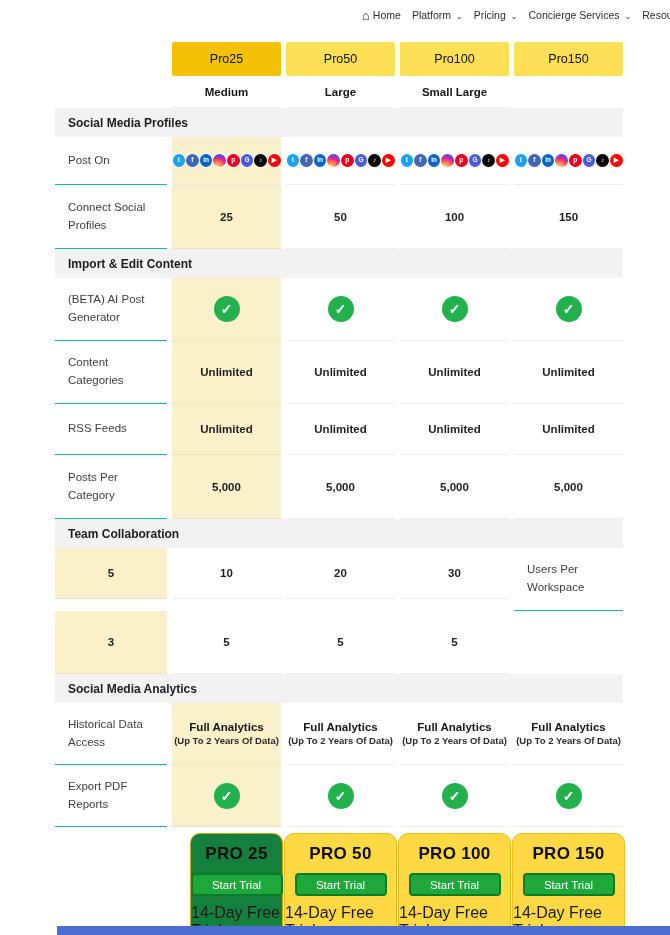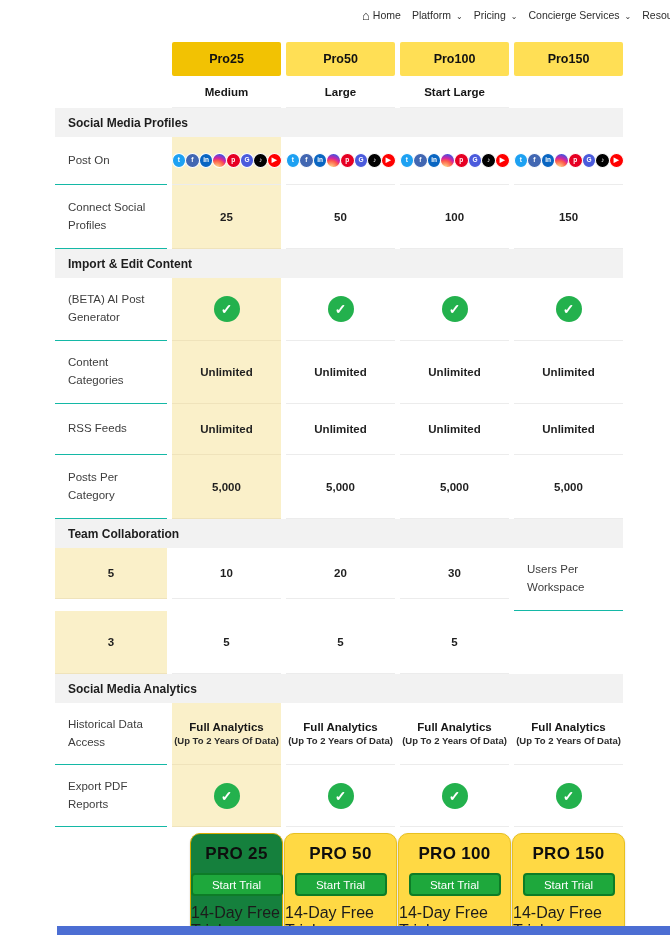--- a/index.html
+++ b/index.html
@@ -16,21 +16,21 @@
   
   .table{position:absolute;top:42px;left:55px;width:568px;display:grid;
          grid-template-columns:112px 109px 109px 109px 109px;column-gap:5px;}
   .c{display:flex;align-items:center;justify-content:center;text-align:center;}
   .label-cell{justify-content:flex-start;text-align:left;padding:0 8px 0 13px;
               font-size:11.5px;color:#3d3d3d;line-height:1.55;border-bottom:1px solid #14b8a6;}
   .val{font-size:11.5px;font-weight:bold;color:#1f1f1f;border-bottom:1px solid #ececec;}
   .hl{background:#FAF0C9;}
   .hl.val,.hl.c{border-bottom-color:#efe3bb;}
   .spacer{border:none;}
-  .plan-head{height:34px;font-weight:bold;font-size:12.5px;color:#111;background:#FFDF55;border-radius:2px;}
+  .plan-head{height:34px;font-weight:normal;font-size:12.5px;color:#111;background:#FFDF55;border-radius:2px;}
   .plan-head.first{background:#F2C203;}
   .size-cell{height:31px;font-weight:bold;font-size:11.5px;color:#161616;border-bottom:1px solid #eee;}
   .sec{grid-column:1/-1;height:29px;background:#F2F2F2;display:flex;align-items:center;
        padding-left:13px;font-weight:bold;font-size:12px;color:#1d1d1d;}
   .h47{height:47px}.h50{height:50px}.h61{height:61px}.h62{height:62px}.h63{height:63px}
   
   .icons{display:flex;align-items:center;justify-content:center;border-bottom:1px solid #ececec;}
   .pic{width:13px;height:13px;border-radius:50%;display:flex;align-items:center;justify-content:center;
        color:#fff;font-size:6.5px;font-weight:bold;margin:0 -0.5px;border:1px solid #fff;
        box-sizing:content-box;line-height:1;}
@@ -86,21 +86,21 @@
 
   <div class="c spacer"></div>
   <div class="c plan-head first">Pro25</div>
   <div class="c plan-head">Pro50</div>
   <div class="c plan-head">Pro100</div>
   <div class="c plan-head">Pro150</div>
 
   <div class="c spacer"></div>
   <div class="c size-cell">Medium</div>
   <div class="c size-cell">Large</div>
-  <div class="c size-cell">Start Large</div>
+  <div class="c size-cell">Small Large</div>
 
   <div class="sec">Social Media Profiles</div>
 
   <div class="c label-cell h47">Post On</div>
   <div class="icons h47 hl">
       <span class="pic" style="background: rgb(29, 161, 242);">t</span>
       <span class="pic" style="background: rgb(66, 103, 178);">f</span>
       <span class="pic" style="background: rgb(10, 102, 194);">in</span>
       <span class="pic grad"></span>
       <span class="pic" style="background: rgb(230, 0, 35);">p</span>

